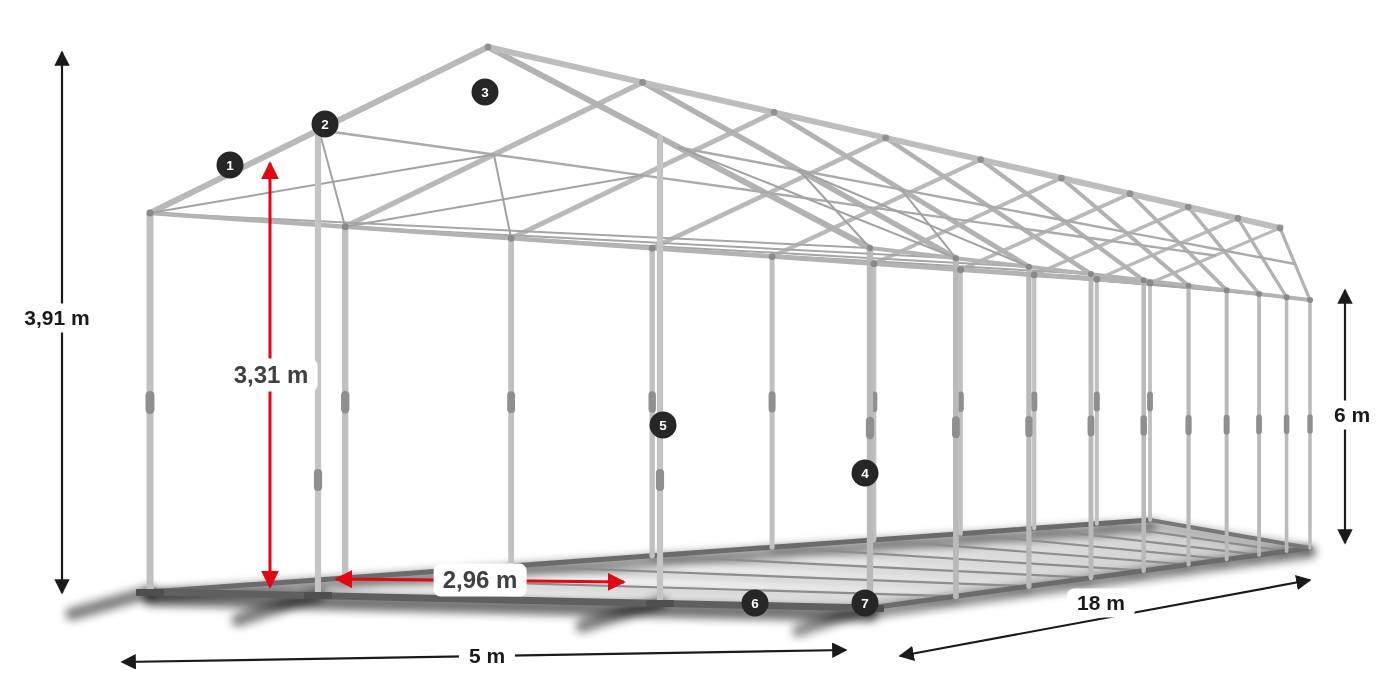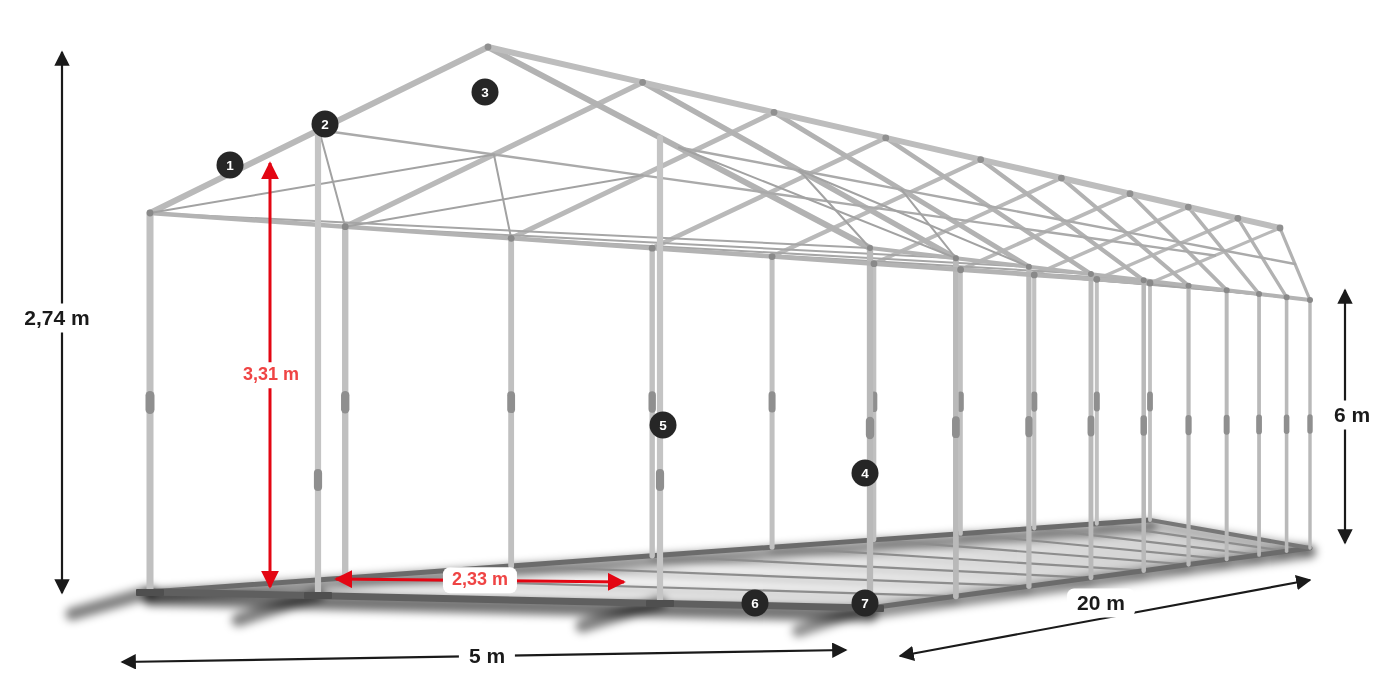--- a/index.html
+++ b/index.html
@@ -7,21 +7,21 @@
   .stage{position:relative;width:1400px;height:700px;background:#ffffff;}
   svg{position:absolute;left:0;top:0;}
   .dim{stroke:#1a1a1a;stroke-width:2.2;fill:none;}
   .dim.red{stroke:#e30613;stroke-width:3;}
   .dim-label{
     position:absolute;transform:translate(-50%,-50%);
     background:#ffffff;color:#1a1a1a;
     font-weight:bold;font-size:21px;line-height:1.2;
     padding:2px 10px;border-radius:7px;white-space:nowrap;
   }
-  .dim-label.red{color:#ef4444;font-size:18px;padding:2px 9px;}
+  .dim-label.red{color:#404040;font-size:24px;padding:2px 9px;}
   .callout{
     position:absolute;transform:translate(-50%,-50%);
     width:27px;height:27px;border-radius:50%;
     background:#262626;color:#ffffff;
     font-weight:bold;font-size:13.5px;
     display:flex;align-items:center;justify-content:center;
   }
 </style>
 </head>
 <body>
@@ -200,26 +200,26 @@
     <g>
       <line class="dim" x1="62" y1="52" x2="62" y2="593" marker-start="url(#ah-k)" marker-end="url(#ah-k)"></line>
       <line class="dim" x1="1345" y1="290" x2="1345" y2="543" marker-start="url(#ah-k)" marker-end="url(#ah-k)"></line>
       <line class="dim" x1="122" y1="662" x2="846" y2="650" marker-start="url(#ah-k)" marker-end="url(#ah-k)"></line>
       <line class="dim" x1="900" y1="656" x2="1310" y2="580" marker-start="url(#ah-k)" marker-end="url(#ah-k)"></line>
       <line class="dim red" x1="270" y1="163" x2="270" y2="587" marker-start="url(#ah-r)" marker-end="url(#ah-r)"></line>
       <line class="dim red" x1="336" y1="579" x2="624" y2="582" marker-start="url(#ah-r)" marker-end="url(#ah-r)"></line>
     </g>
   </svg>
 
-  <div class="dim-label" style="left:57px;top:318px">2,74 m</div>
+  <div class="dim-label" style="left:57px;top:318px">3,91 m</div>
   <div class="dim-label" style="left:1352px;top:415px">6 m</div>
   <div class="dim-label" style="left:487px;top:656px">5 m</div>
-  <div class="dim-label" style="left:1101px;top:603px">20 m</div>
+  <div class="dim-label" style="left:1101px;top:603px">18 m</div>
   <div class="dim-label red" style="left:271px;top:375px">3,31 m</div>
-  <div class="dim-label red" style="left:480px;top:580px">2,33 m</div>
+  <div class="dim-label red" style="left:480px;top:580px">2,96 m</div>
 
   <div class="callout" style="left:230px;top:165px">1</div>
   <div class="callout" style="left:325px;top:124px">2</div>
   <div class="callout" style="left:485px;top:92px">3</div>
   <div class="callout" style="left:865px;top:473px">4</div>
   <div class="callout" style="left:663px;top:425px">5</div>
   <div class="callout" style="left:755px;top:603px">6</div>
   <div class="callout" style="left:865px;top:603px">7</div>
 
 </div>

